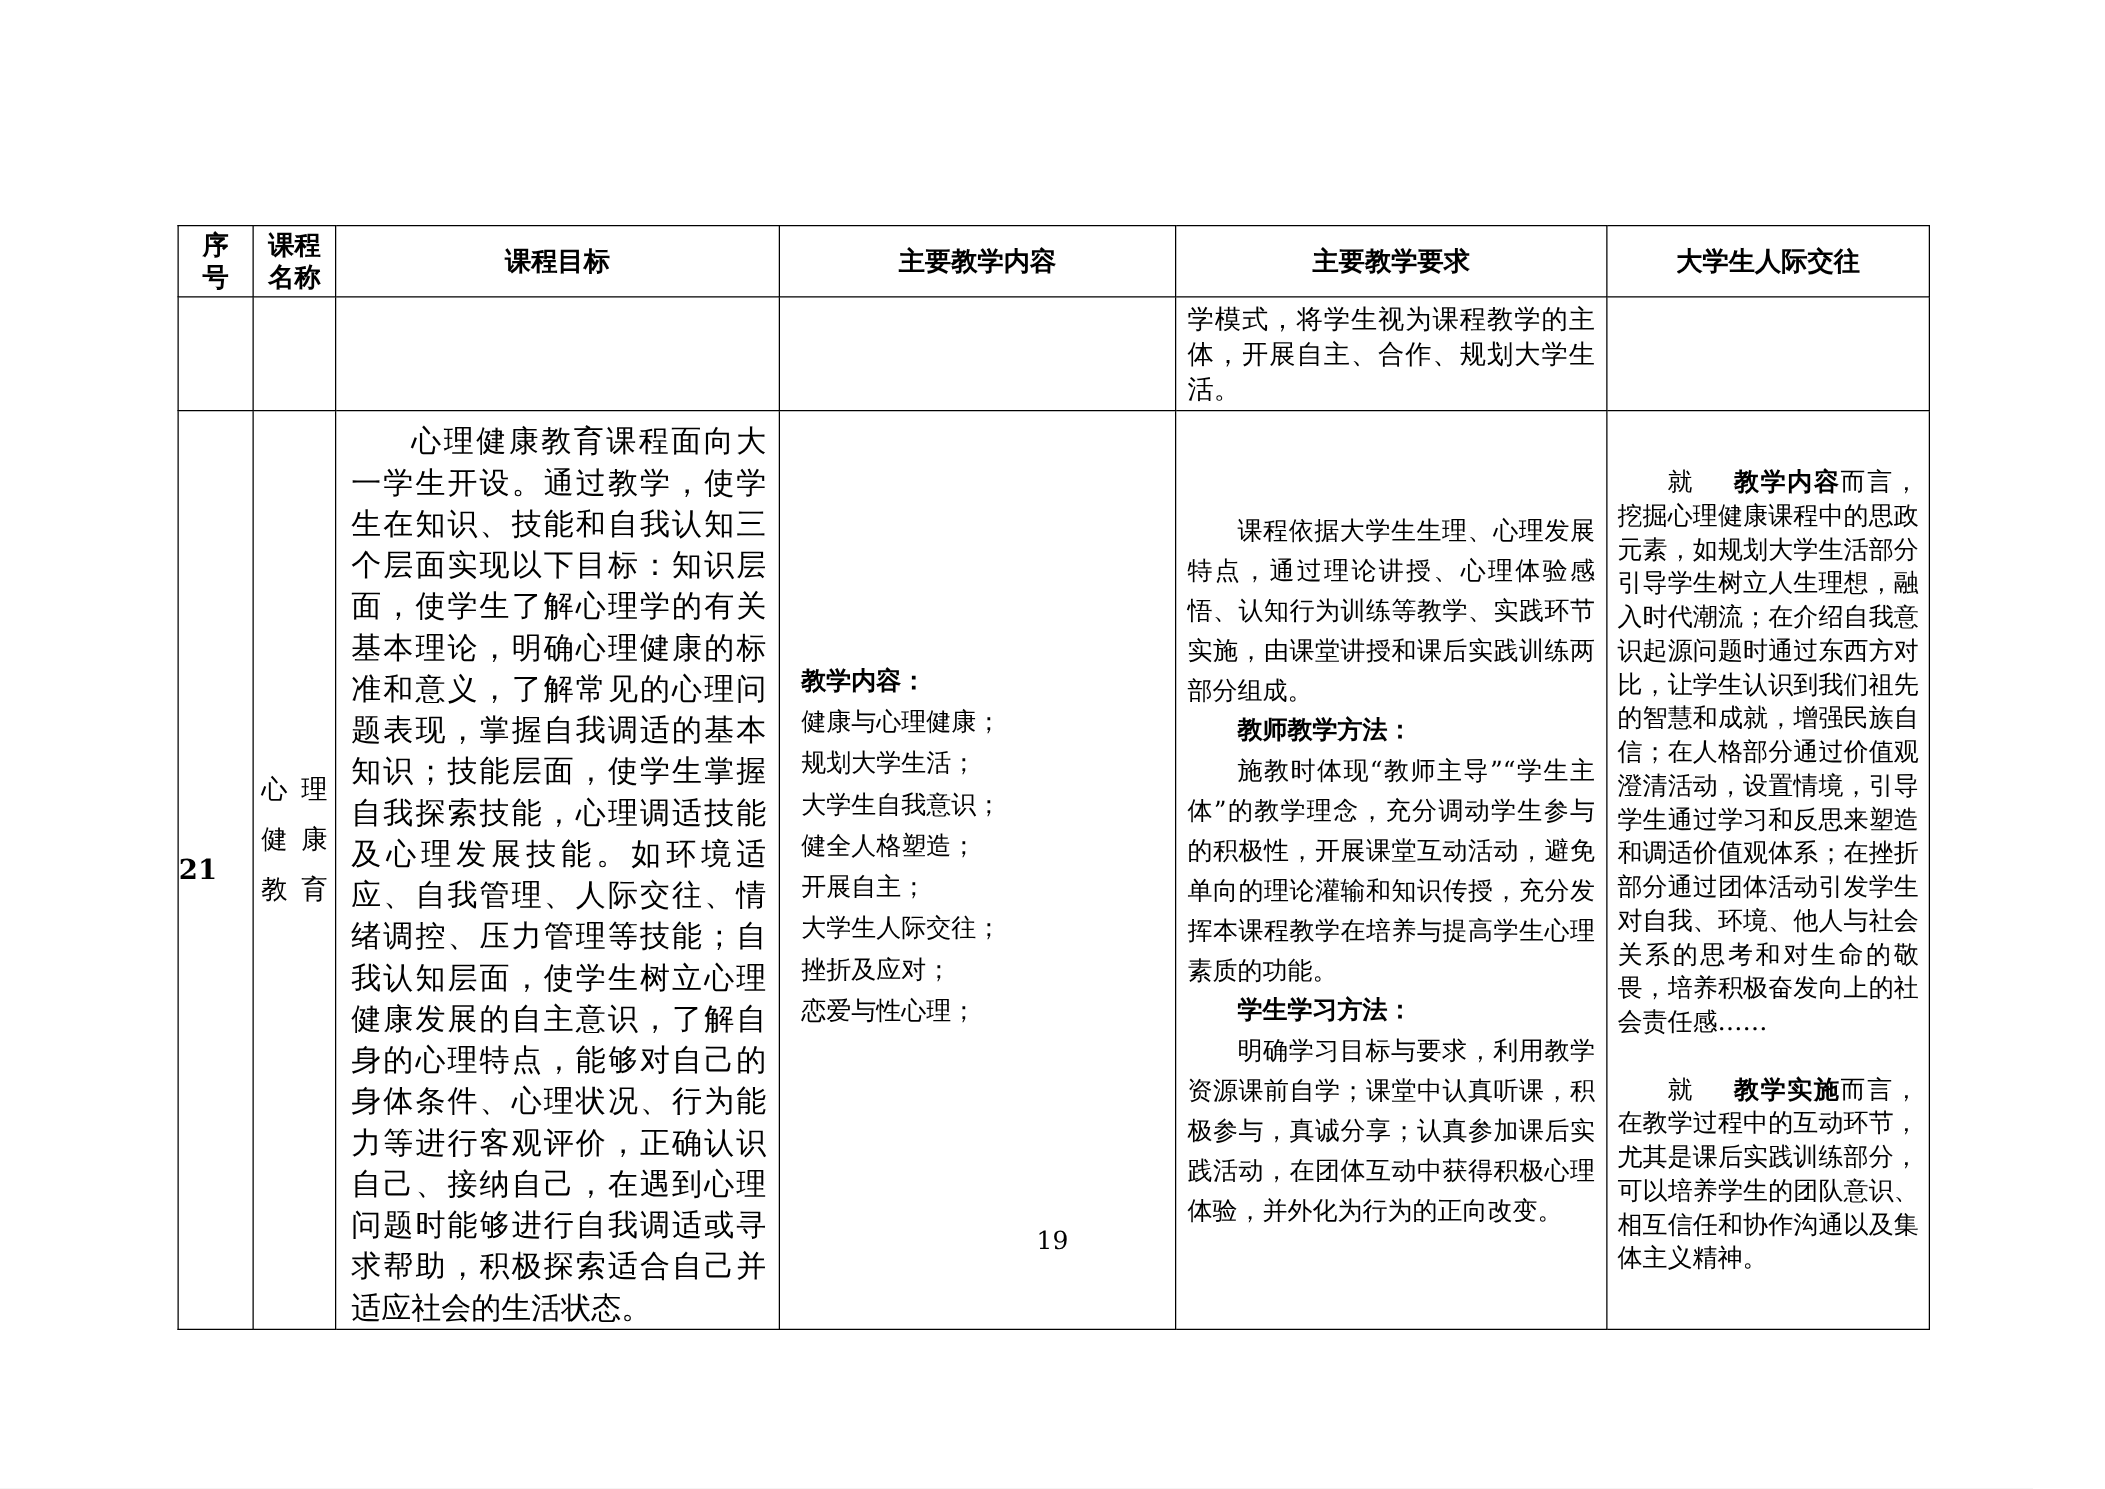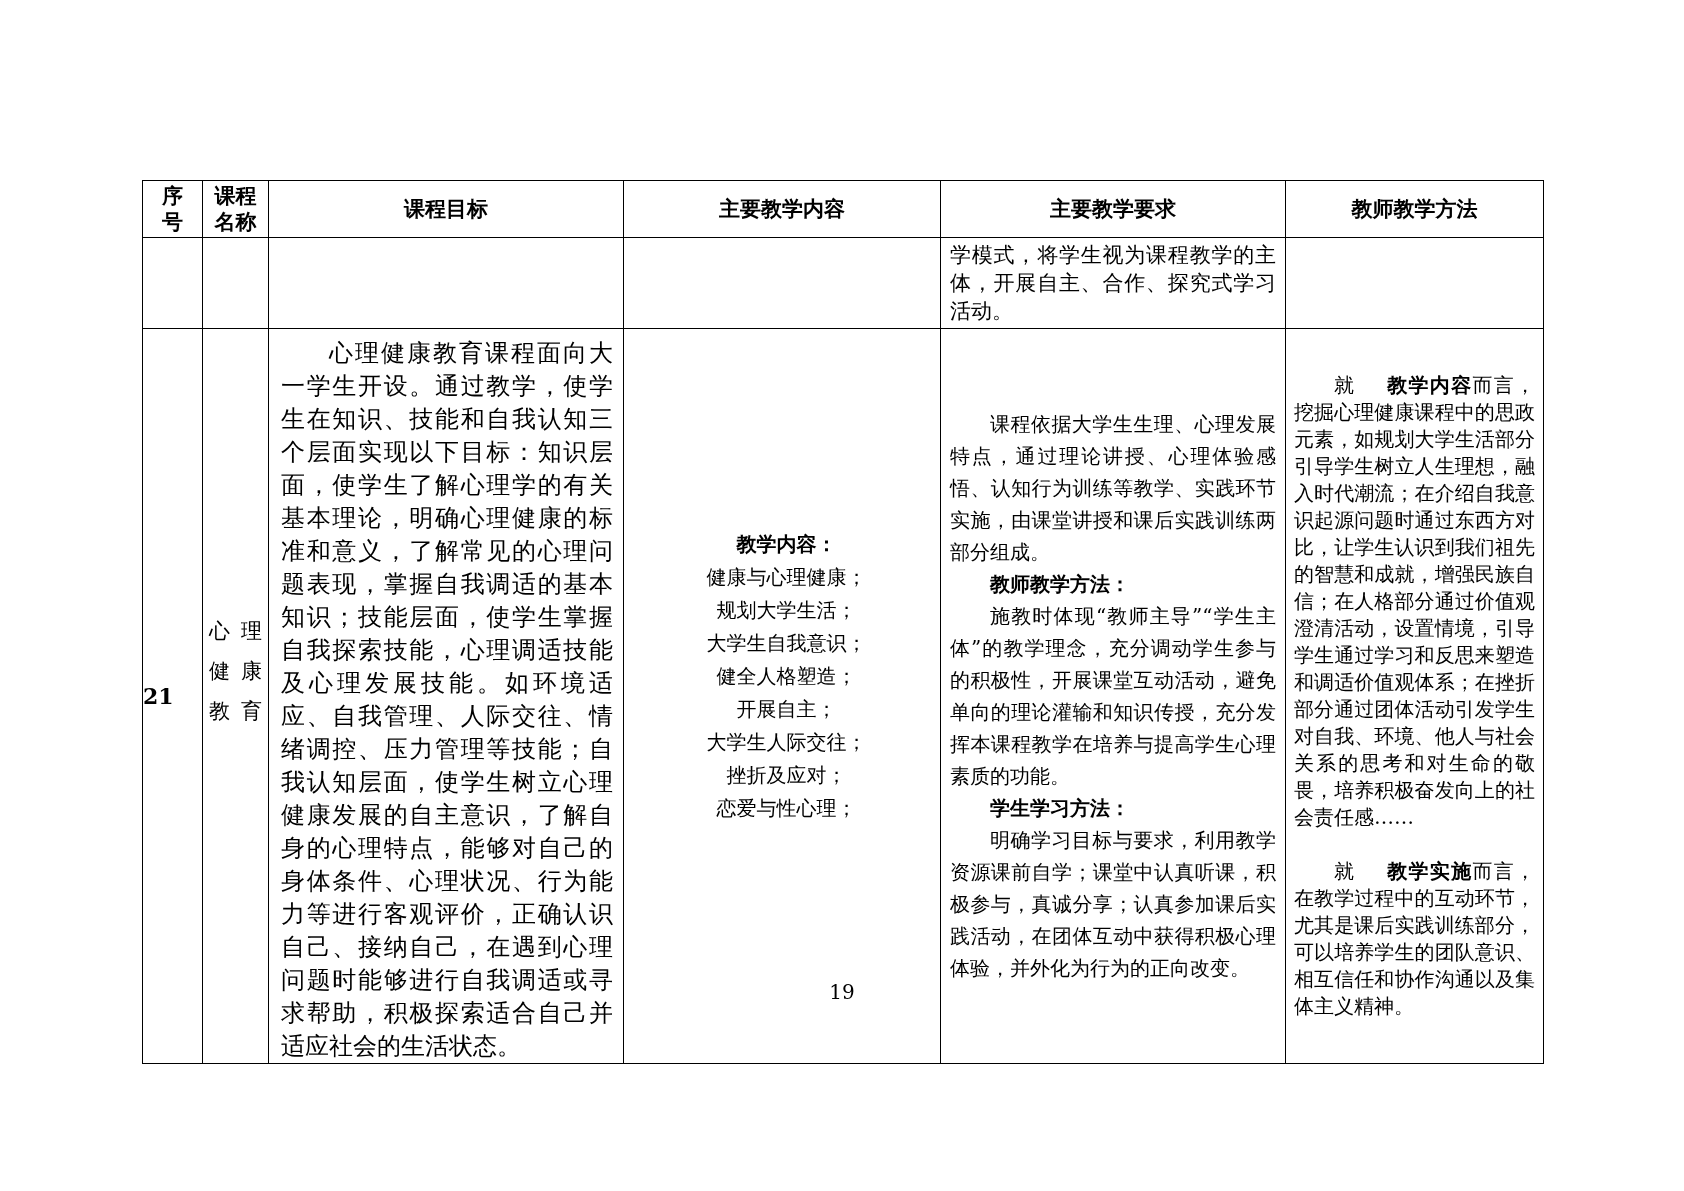--- a/index.html
+++ b/index.html
@@ -68,21 +68,21 @@
     line-height: 33px;
     text-align: justify;
   }
   td.obj-cell p { text-indent: 2em; }
 
   td.cont-cell {
     vertical-align: middle;
     padding: 0 8px 40px 17px;
     font-size: 20px;
     line-height: 33px;
-    text-align: center;
+    text-align: left;
   }
   .cont-heading {
     font-family: "DejaVu Sans", sans-serif;
     font-weight: bold;
   }
 
   td.req-cell {
     vertical-align: middle;
     padding: 2px 9px;
     font-size: 20px;
@@ -145,29 +145,29 @@
 
     <tbody>
         <tr class="header-row">
       <th class="head-cell">序
 号</th>
       <th class="head-cell">课程
 名称</th>
       <th class="head-cell">课程目标</th>
       <th class="head-cell">主要教学内容</th>
       <th class="head-cell">主要教学要求</th>
-      <th class="head-cell">教师教学方法</th>
+      <th class="head-cell">大学生人际交往</th>
     </tr>
 
     <tr class="prev-row">
       <td></td>
       <td></td>
       <td></td>
       <td></td>
-      <td class="req-cell-prev">学模式，将学生视为课程教学的主体，开展自主、合作、探究式学习活动。</td>
+      <td class="req-cell-prev">学模式，将学生视为课程教学的主体，开展自主、合作、规划大学生活。</td>
       <td></td>
     </tr>
 
     <tr class="main-row">
       <td class="seq-cell">21</td>
       <td class="name-cell">心理
 健康
 教育</td>
       <td class="obj-cell">
         <p>心理健康教育课程面向大一学生开设。通过教学，使学生在知识、技能和自我认知三个层面实现以下目标：知识层面，使学生了解心理学的有关基本理论，明确心理健康的标准和意义，了解常见的心理问题表现，掌握自我调适的基本知识；技能层面，使学生掌握自我探索技能，心理调适技能及心理发展技能。如环境适应、自我管理、人际交往、情绪调控、压力管理等技能；自我认知层面，使学生树立心理健康发展的自主意识，了解自身的心理特点，能够对自己的身体条件、心理状况、行为能力等进行客观评价，正确认识自己、接纳自己，在遇到心理问题时能够进行自我调适或寻求帮助，积极探索适合自己并适应社会的生活状态。</p>

